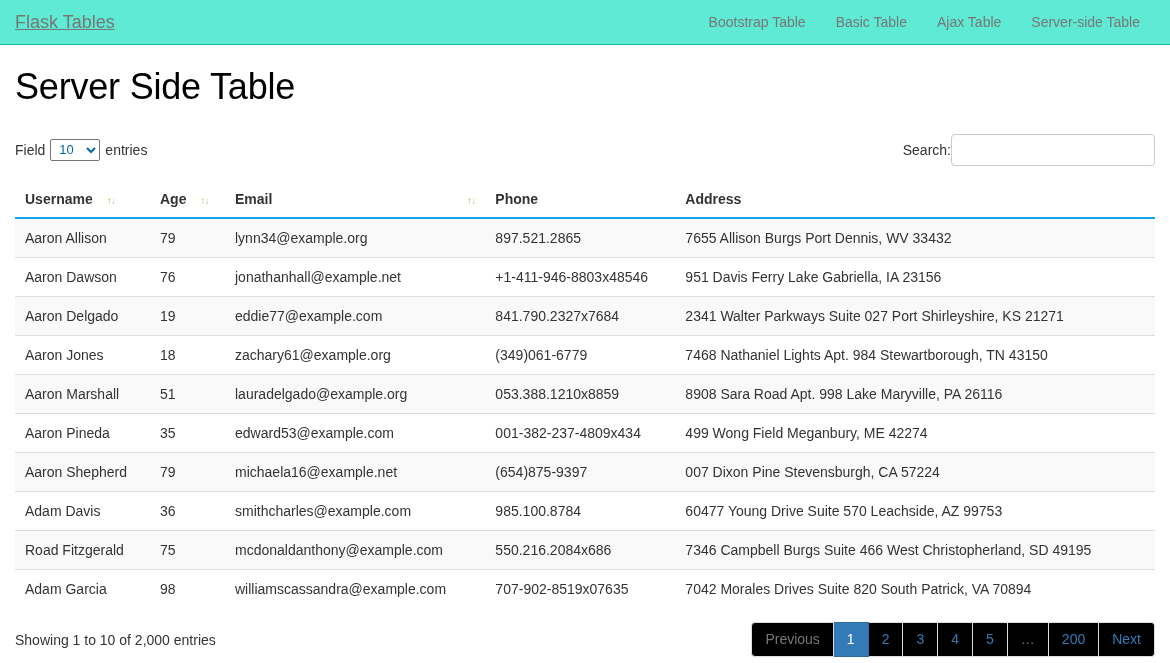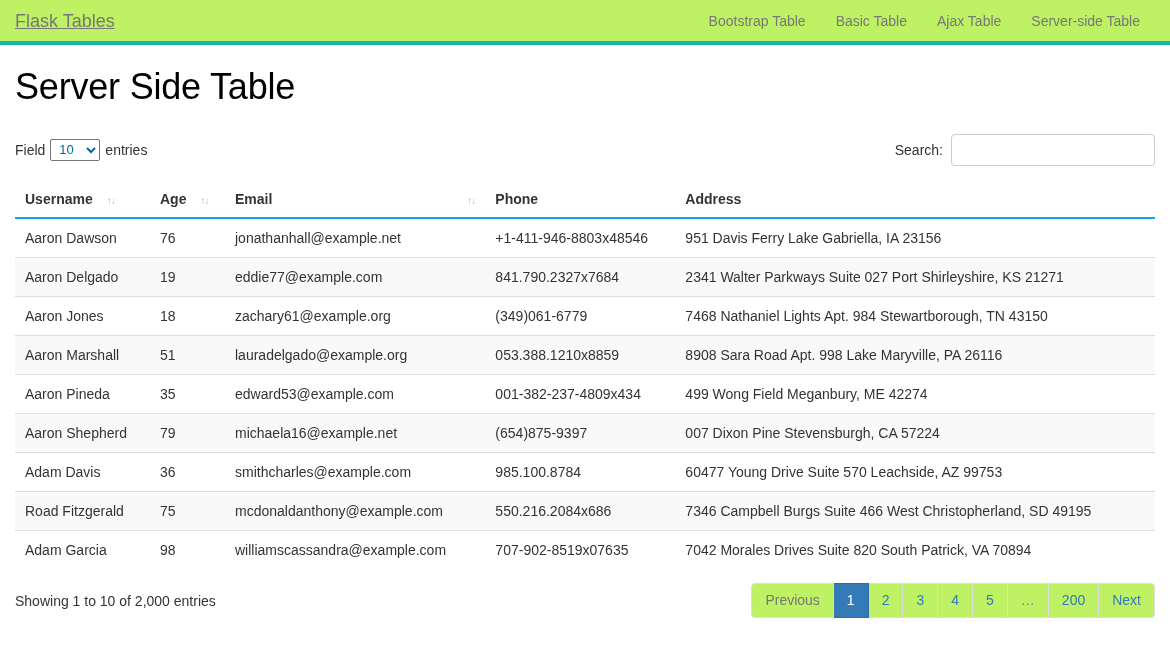--- a/index.html
+++ b/index.html
@@ -13,22 +13,22 @@
     background: #ffffff;
     font-family: "Liberation Sans", sans-serif;
     font-size: 14px;
     color: #333333;
     overflow: hidden;
   }
 
   
   .navbar {
     height: 45px;
-    background: #bef264;
-    border-bottom: 4px solid #14b8a6;
+    background: #5eead4;
+    border-bottom: 1px solid #14b8a6;
     display: flex;
     align-items: center;
     padding: 0 15px;
   }
   .navbar-brand {
     font-size: 18px;
     color: #777777;
     line-height: 1;
     padding: 0 15px 0 0;
     white-space: nowrap;
@@ -92,21 +92,21 @@
     padding: 1px 2px 1px 4px;
     border: 1px solid #767676;
     border-radius: 2px;
     background: #ffffff;
   }
   .dt-filter {
     font-size: 14px;
     color: #333333;
     display: flex;
     align-items: center;
-    gap: 8px;
+    gap: 0;
     white-space: nowrap;
     justify-content: space-between;
   }
   .dt-filter input {
     width: 204px;
     height: 32px;
     border: 1px solid #cccccc;
     border-radius: 4px;
     padding: 6px 10px;
     font-family: "Liberation Sans", sans-serif;
@@ -182,21 +182,21 @@
     overflow: hidden;
   }
   .pagination li { display: block; }
   .pagination li a {
     display: block;
     padding: 7px 13px;
     font-size: 14px;
     line-height: 1.42;
     text-decoration: none;
     color: #337ab7;
-    background: #bef264;
+    background: #000000;
     border: 1px solid #dddddd;
     border-left-width: 0;
     white-space: nowrap;
   }
   .pagination li:first-child a {
     border-left-width: 1px;
     border-top-left-radius: 4px;
     border-bottom-left-radius: 4px;
   }
   .pagination li:last-child a {
@@ -282,20 +282,27 @@
         </th>
         <th>
           <span>Phone</span>
         </th>
         <th>
           <span>Address</span>
         </th>
       </tr>
     </thead>
     <tbody>
+      <tr class="odd">
+        <td>Aaron Allison</td>
+        <td>79</td>
+        <td>lynn34@example.org</td>
+        <td>897.521.2865</td>
+        <td>7655 Allison Burgs Port Dennis, WV 33432</td>
+      </tr>
       <tr class="even">
         <td>Aaron Dawson</td>
         <td>76</td>
         <td>jonathanhall@example.net</td>
         <td>+1-411-946-8803x48546</td>
         <td>951 Davis Ferry Lake Gabriella, IA 23156</td>
       </tr>
       <tr class="odd">
         <td>Aaron Delgado</td>
         <td>19</td>

